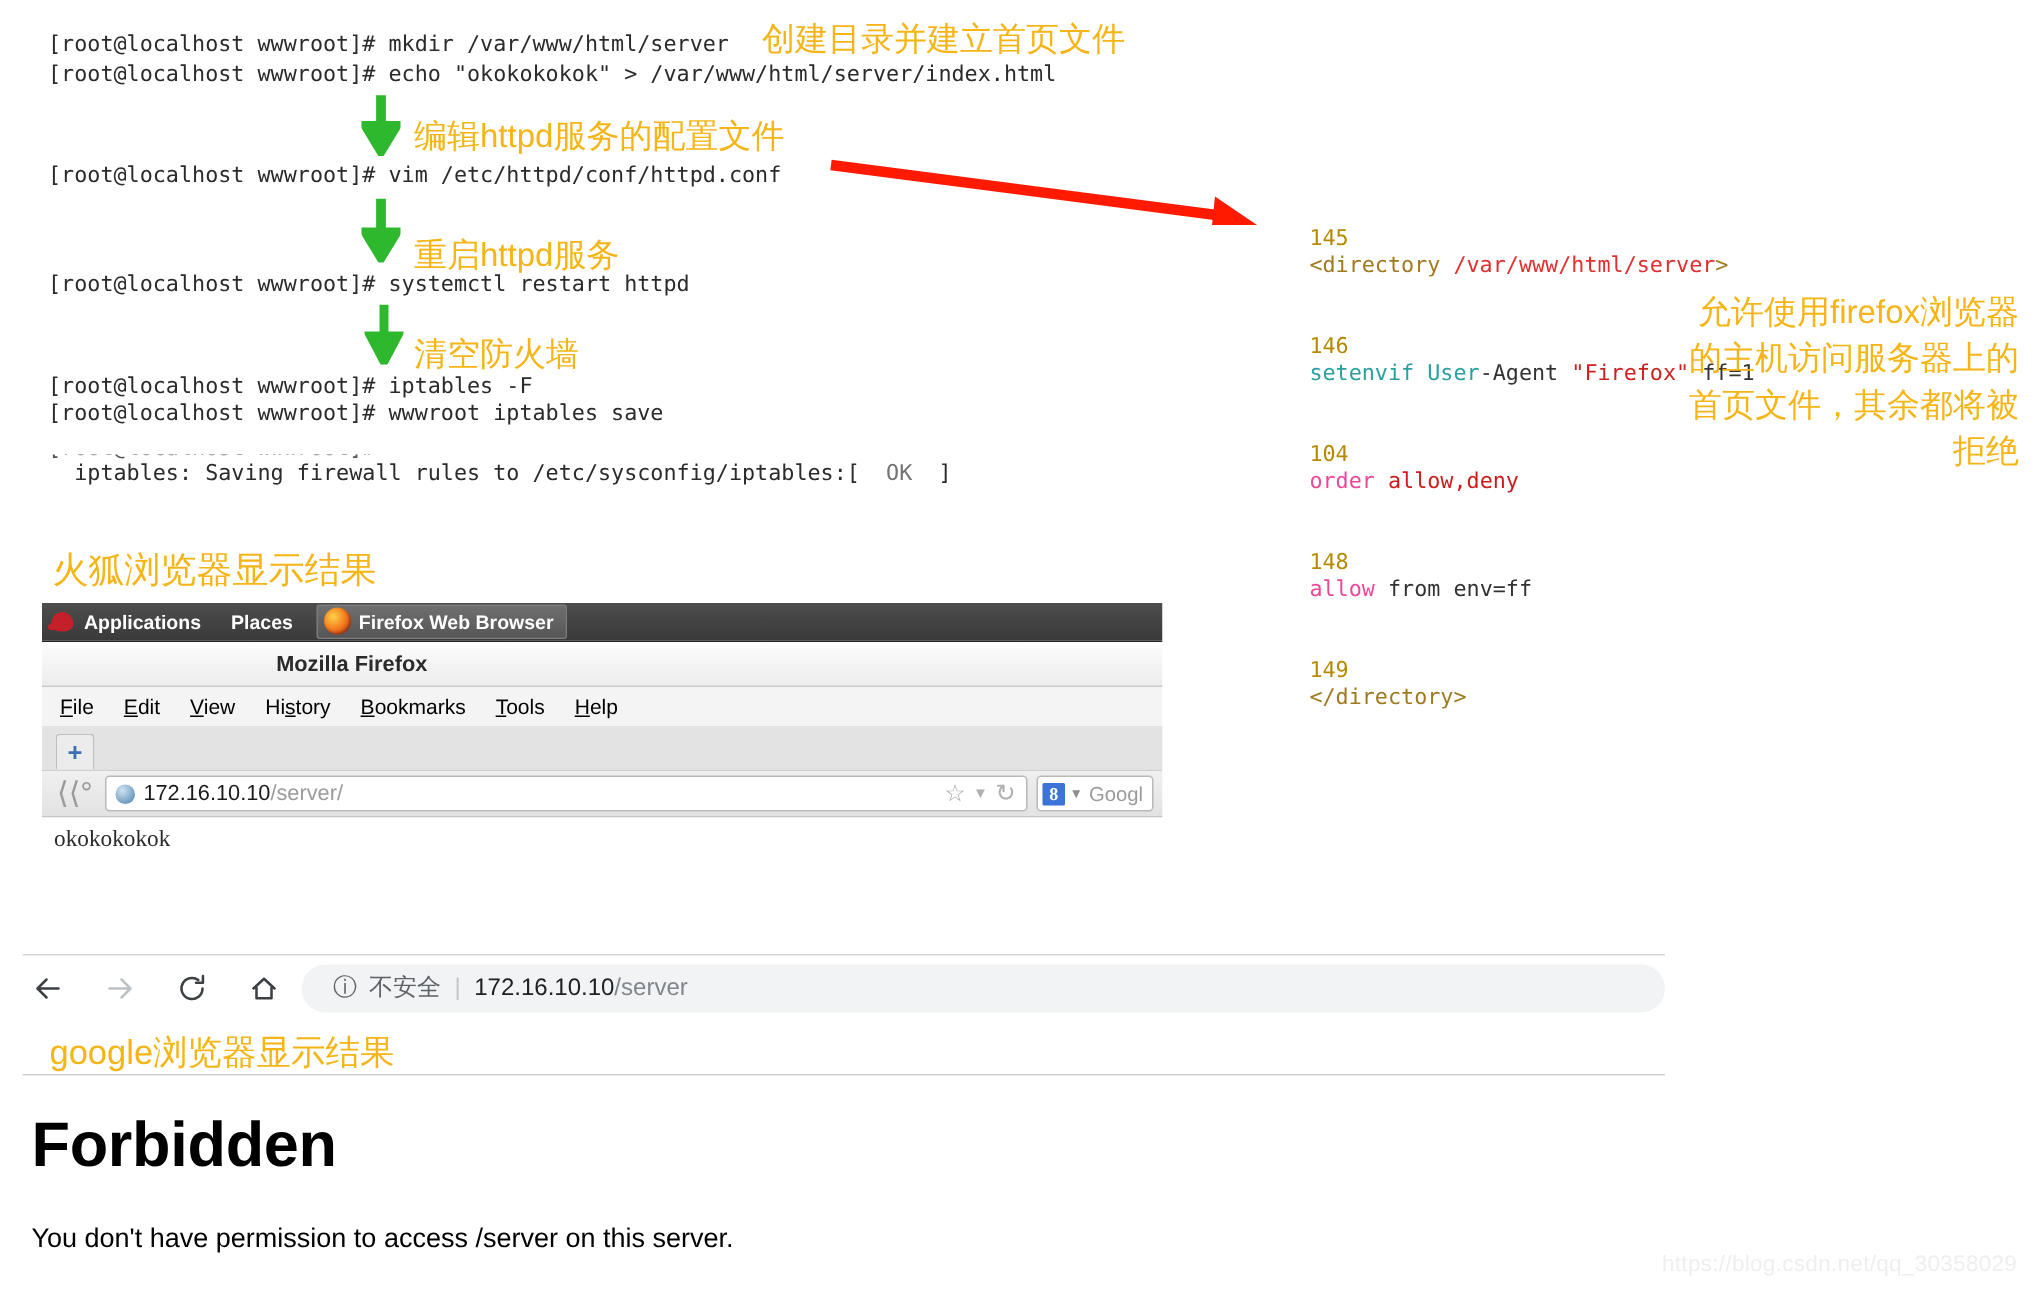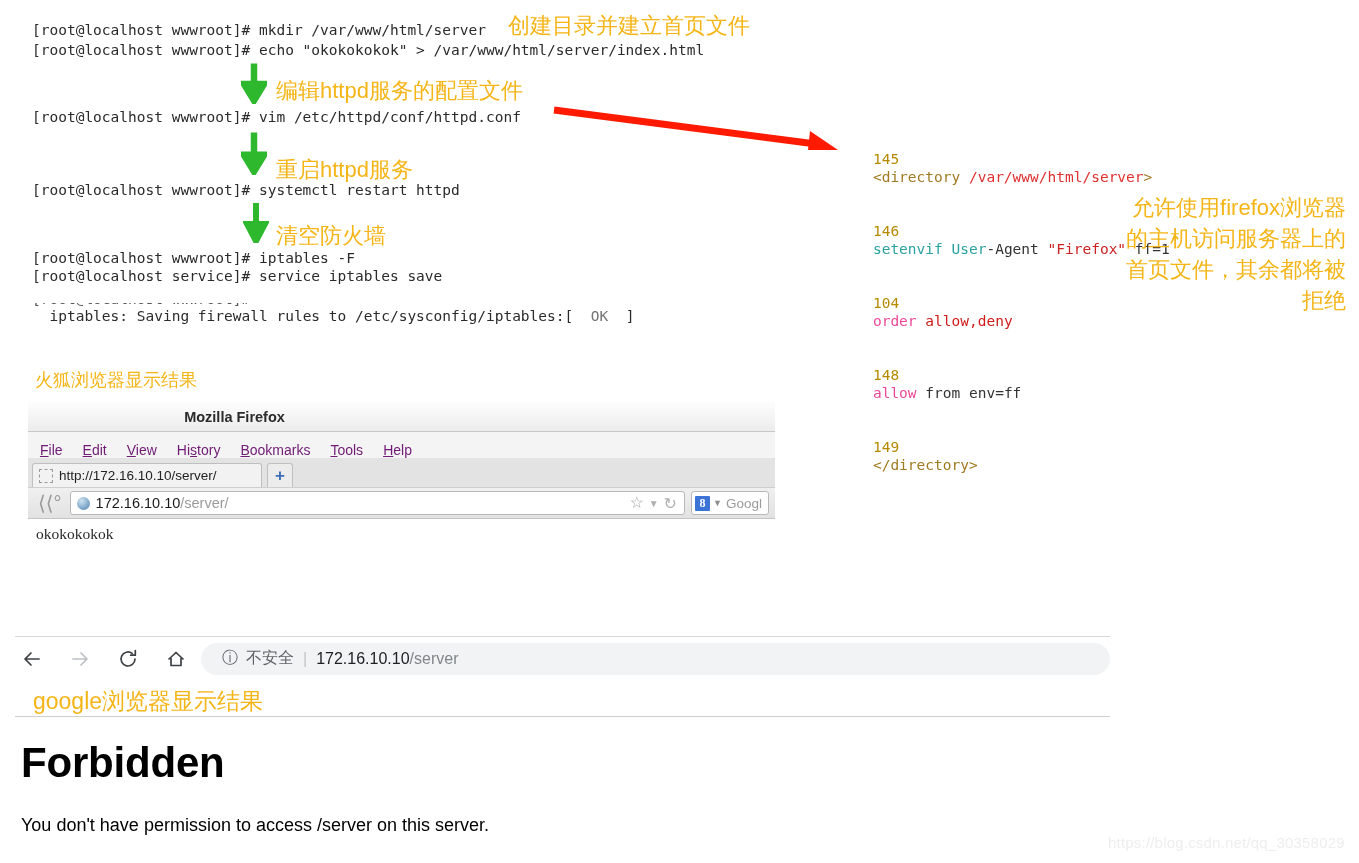--- a/index.html
+++ b/index.html
@@ -145,23 +145,23 @@
     color: #2b2b2b;
     font-size: 14.5px;
     font-weight: bold;
     padding-left: 6px;
     justify-content: center;
   }
   .ff-menubar {
     height: 26px;
     background: #f4f4f4;
     display: flex;
-    align-items: flex-end;
+    align-items: center;
     font-size: 14px;
-    color: #701a75;
+    color: #000000;
     padding-left: 12px;
     box-sizing: border-box;
   }
   .ff-menubar .mi { margin-right: 20px; white-space: nowrap; }
   .ff-menubar .mi u { text-decoration: underline; }
   .ff-tabbar {
     height: 29px;
     background: #e3e3e3;
     display: flex;
     align-items: flex-end;
@@ -357,21 +357,21 @@
   }
 </style>
 </head>
 <body>
 
 <div class="abs term" style="left:32px; top:20px;">[root@localhost wwwroot]# mkdir /var/www/html/server</div>
 <div class="abs term" style="left:32px; top:40px;">[root@localhost wwwroot]# echo "okokokokok" &gt; /var/www/html/server/index.html</div>
 <div class="abs term" style="left:32px; top:107px;">[root@localhost wwwroot]# vim /etc/httpd/conf/httpd.conf</div>
 <div class="abs term" style="left:32px; top:180px;">[root@localhost wwwroot]# systemctl restart httpd</div>
 <div class="abs term" style="left:32px; top:248px;">[root@localhost wwwroot]# iptables -F</div>
-<div class="abs term" style="left:32px; top:266px;">[root@localhost service]# service iptables save</div>
+<div class="abs term" style="left:32px; top:266px;">[root@localhost wwwroot]# wwwroot iptables save</div>
 <div class="abs term" style="left:32px; top:285px;">
   <span>iptables: Saving firewall rules to /etc/sysconfig/iptables:[</span><span>&nbsp;&nbsp;</span><span class="ok">OK</span><span>&nbsp;&nbsp;</span><span>]</span>
 </div>
 
 <div class="abs term-clip" style="left:32px; top:303px; width:430px; height:6px;">
   <div class="term" style="margin-top:-14px; color:#555;">[root@localhost wwwroot]#</div>
 </div>
 
 <div class="abs note" style="left:508px; top:11px;">创建目录并建立首页文件</div>
 <div class="abs note" style="left:276px; top:76px;">编辑httpd服务的配置文件</div>
@@ -414,45 +414,50 @@
     <span class="ln">149</span>
     <span class="tag">&lt;/directory&gt;</span>
   </div>
 </div>
 
 <div class="abs note" style="left:1056px; top:192px; width:290px; line-height:31px;">允许使用firefox浏览器
 的主机访问服务器上的
 首页文件，其余都将被
 拒绝</div>
 
-<div class="abs note" style="left:35px; top:366px; font-size:18px;">火狐浏览器显示结果</div>
+<div class="abs note" style="left:35px; top:366px; font-size:24px;">火狐浏览器显示结果</div>
 
 <div class="abs" id="firefox-window">
 
+  <div class="gnome-panel">
+    <div class="redhat-icon"></div>
+    <div class="pitem">Applications</div>
+    <div class="pitem">Places</div>
+    <div class="panel-win">
+      <span class="ff-logo"></span>
+      <span>Firefox Web Browser</span>
+    </div>
+  </div>
 
 
   <div class="win-titlebar2">
     <span style="margin-right:340px;">Mozilla Firefox</span>
   </div>
 
   <div class="ff-menubar">
     <span class="mi"><span></span><u>F</u><span>ile</span></span>
     <span class="mi"><span></span><u>E</u><span>dit</span></span>
     <span class="mi"><span></span><u>V</u><span>iew</span></span>
     <span class="mi"><span>Hi</span><u>s</u><span>tory</span></span>
     <span class="mi"><span></span><u>B</u><span>ookmarks</span></span>
     <span class="mi"><span></span><u>T</u><span>ools</span></span>
     <span class="mi"><span></span><u>H</u><span>elp</span></span>
   </div>
 
   <div class="ff-tabbar">
-    <div class="ff-tab">
-      <span class="tab-favicon"></span>
-      <span>http://172.16.10.10/server/</span>
-    </div>
     <div class="ff-newtab">+</div>
   </div>
 
   <div class="ff-navbar">
     <span class="nav-back">⟨⟨°</span>
     <div class="urlbar">
       <span class="globe"></span>
       <span class="url-host">172.16.10.10</span>
         <span class="url-path">/server/</span>
       <span class="urlbar-actions">

